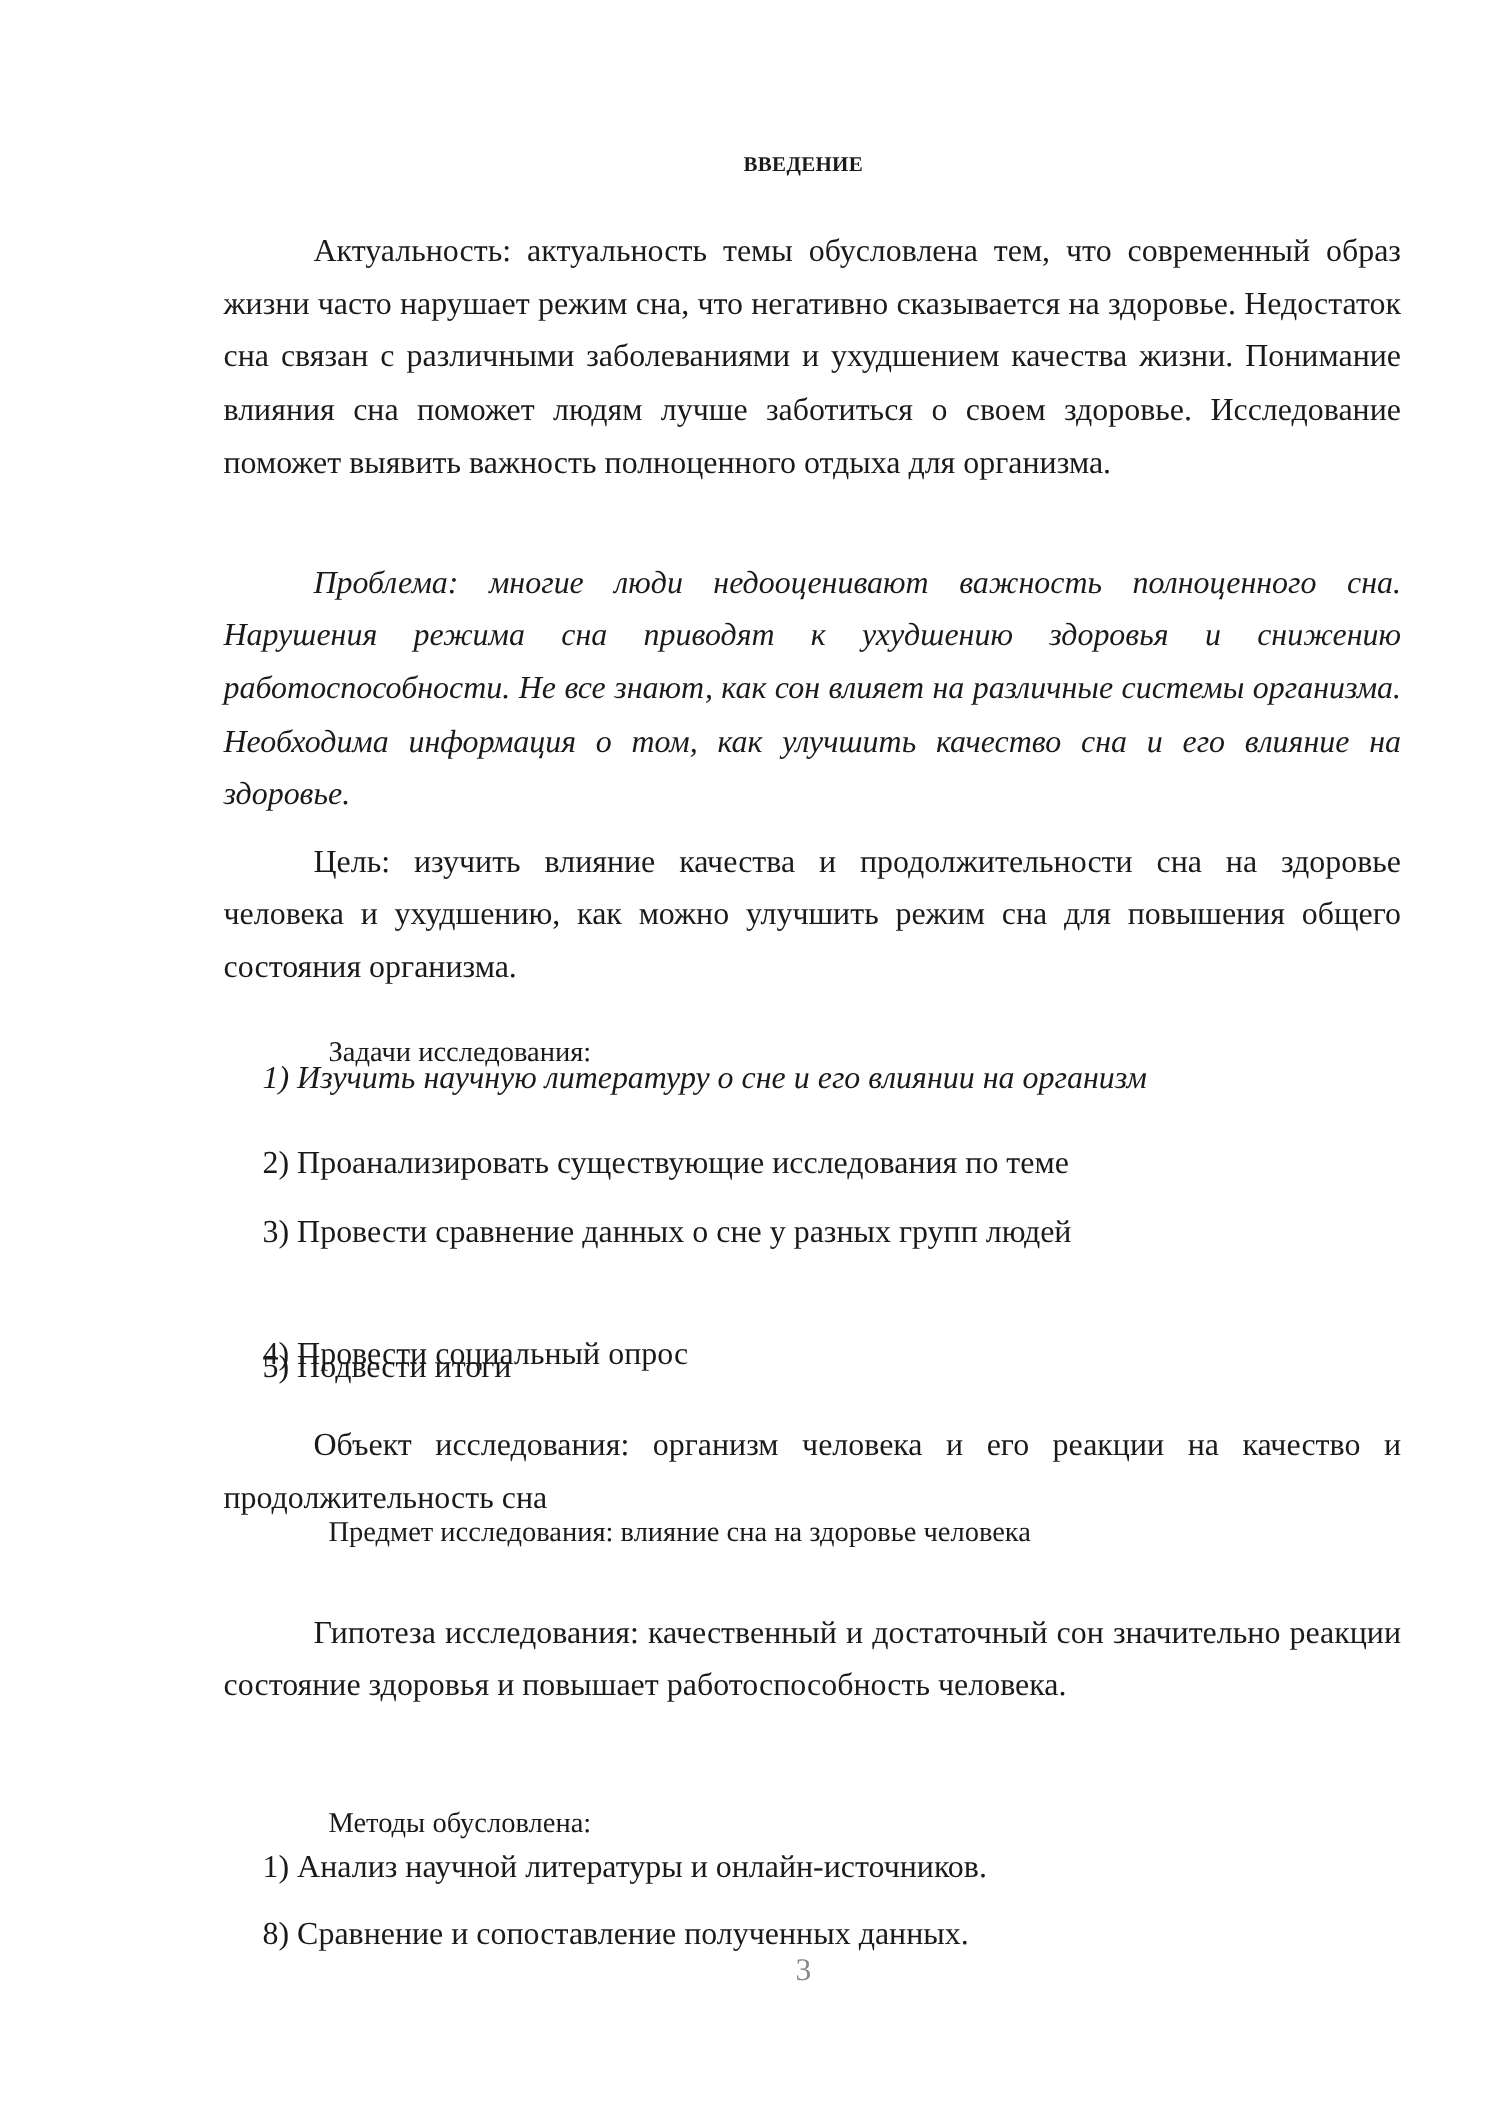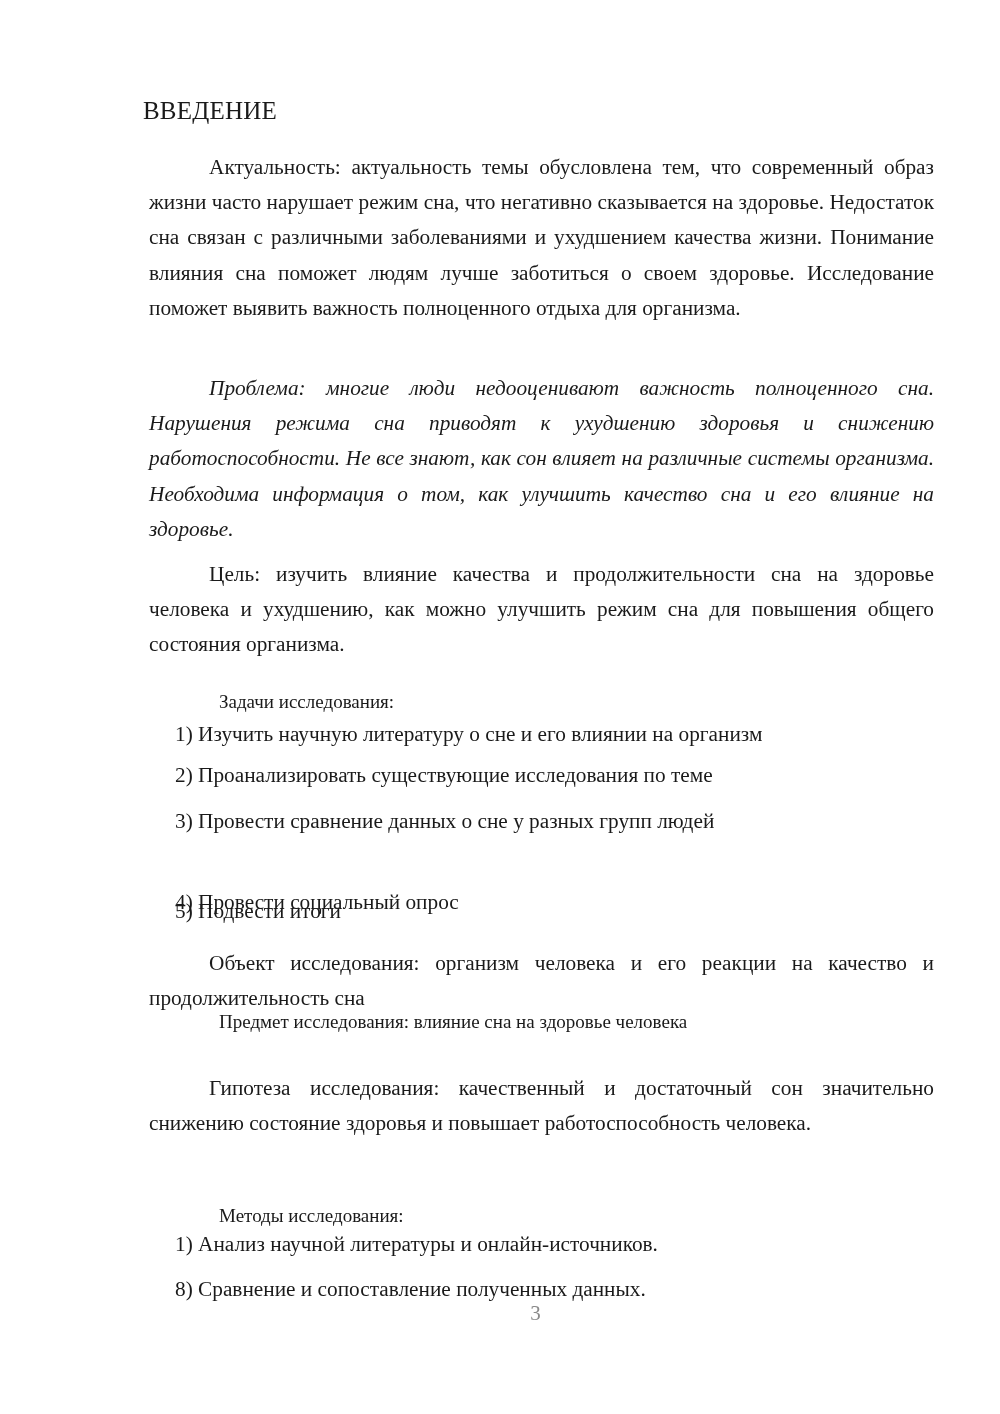--- a/index.html
+++ b/index.html
@@ -19,23 +19,23 @@
       position: absolute;
       left: 143px;
       top: 0;
       width: 785px;
     }
     .title {
       position: absolute;
       top: 96px;
       left: 0;
       width: 785px;
-      text-align: left;
-      font-weight: normal;
-      font-size: 25px;
+      text-align: center;
+      font-weight: bold;
+      font-size: 14px;
       line-height: 30px;
       letter-spacing: 0.2px;
     }
     .para {
       position: absolute;
       left: 0;
       width: 785px;
       font-size: 21.3px;
       line-height: 35.2px;
       text-align: justify;
@@ -78,34 +78,34 @@
 
   <p class="para" style="top:144px;">Актуальность: актуальность темы обусловлена тем, что современный образ жизни часто нарушает режим сна, что негативно сказывается на здоровье. Недостаток сна связан с различными заболеваниями и ухудшением качества жизни. Понимание влияния сна поможет людям лучше заботиться о своем здоровье. Исследование поможет выявить важность полноценного отдыха для организма.</p>
 
   <p class="para" style="top:365px;font-style:italic;">Проблема: многие люди недооценивают важность полноценного сна. Нарушения режима сна приводят к ухудшению здоровья и снижению работоспособности. Не все знают, как сон влияет на различные системы организма. Необходима информация о том, как улучшить качество сна и его влияние на здоровье.</p>
 
   <p class="para" style="top:551px;">Цель: изучить влияние качества и продолжительности сна на здоровье человека и ухудшению, как можно улучшить режим сна для повышения общего состояния организма.</p>
 
   <p class="plain" style="top:668px;">Задачи исследования:</p>
 
   <div>
-    <p class="list-item" style="top:717px;">1) Изучить научную литературу о сне и его влиянии на организм</p>
+    <p class="list-item" style="top:701px;font-style:italic;">1) Изучить научную литературу о сне и его влиянии на организм</p>
     <p class="list-item" style="top:758px;">2) Проанализировать существующие исследования по теме</p>
     <p class="list-item" style="top:804px;">3) Провести сравнение данных о сне у разных групп людей</p>
     <p class="list-item" style="top:885px;">4) Провести социальный опрос</p>
     <p class="list-item" style="top:894px;">5) Подвести итоги</p>
   </div>
 
   <p class="para" style="top:940px;">Объект исследования: организм человека и его реакции на качество и продолжительность сна</p>
 
   <p class="plain" style="top:988px;">Предмет исследования: влияние сна на здоровье человека</p>
 
-  <p class="para" style="top:1065px;">Гипотеза исследования: качественный и достаточный сон значительно снижению состояние здоровья и повышает работоспособность человека.</p>
+  <p class="para" style="top:1065px;">Гипотеза исследования: качественный и достаточный сон значительно реакции состояние здоровья и повышает работоспособность человека.</p>
 
-  <p class="plain" style="top:1182px;">Методы исследования:</p>
+  <p class="plain" style="top:1182px;">Методы обусловлена:</p>
 
   <div>
     <p class="list-item" style="top:1227px;">1) Анализ научной литературы и онлайн-источников.</p>
     <p class="list-item" style="top:1272px;">8) Сравнение и сопоставление полученных данных.</p>
   </div>
 
   <div class="page-number">3</div>
 
 </div>
 

